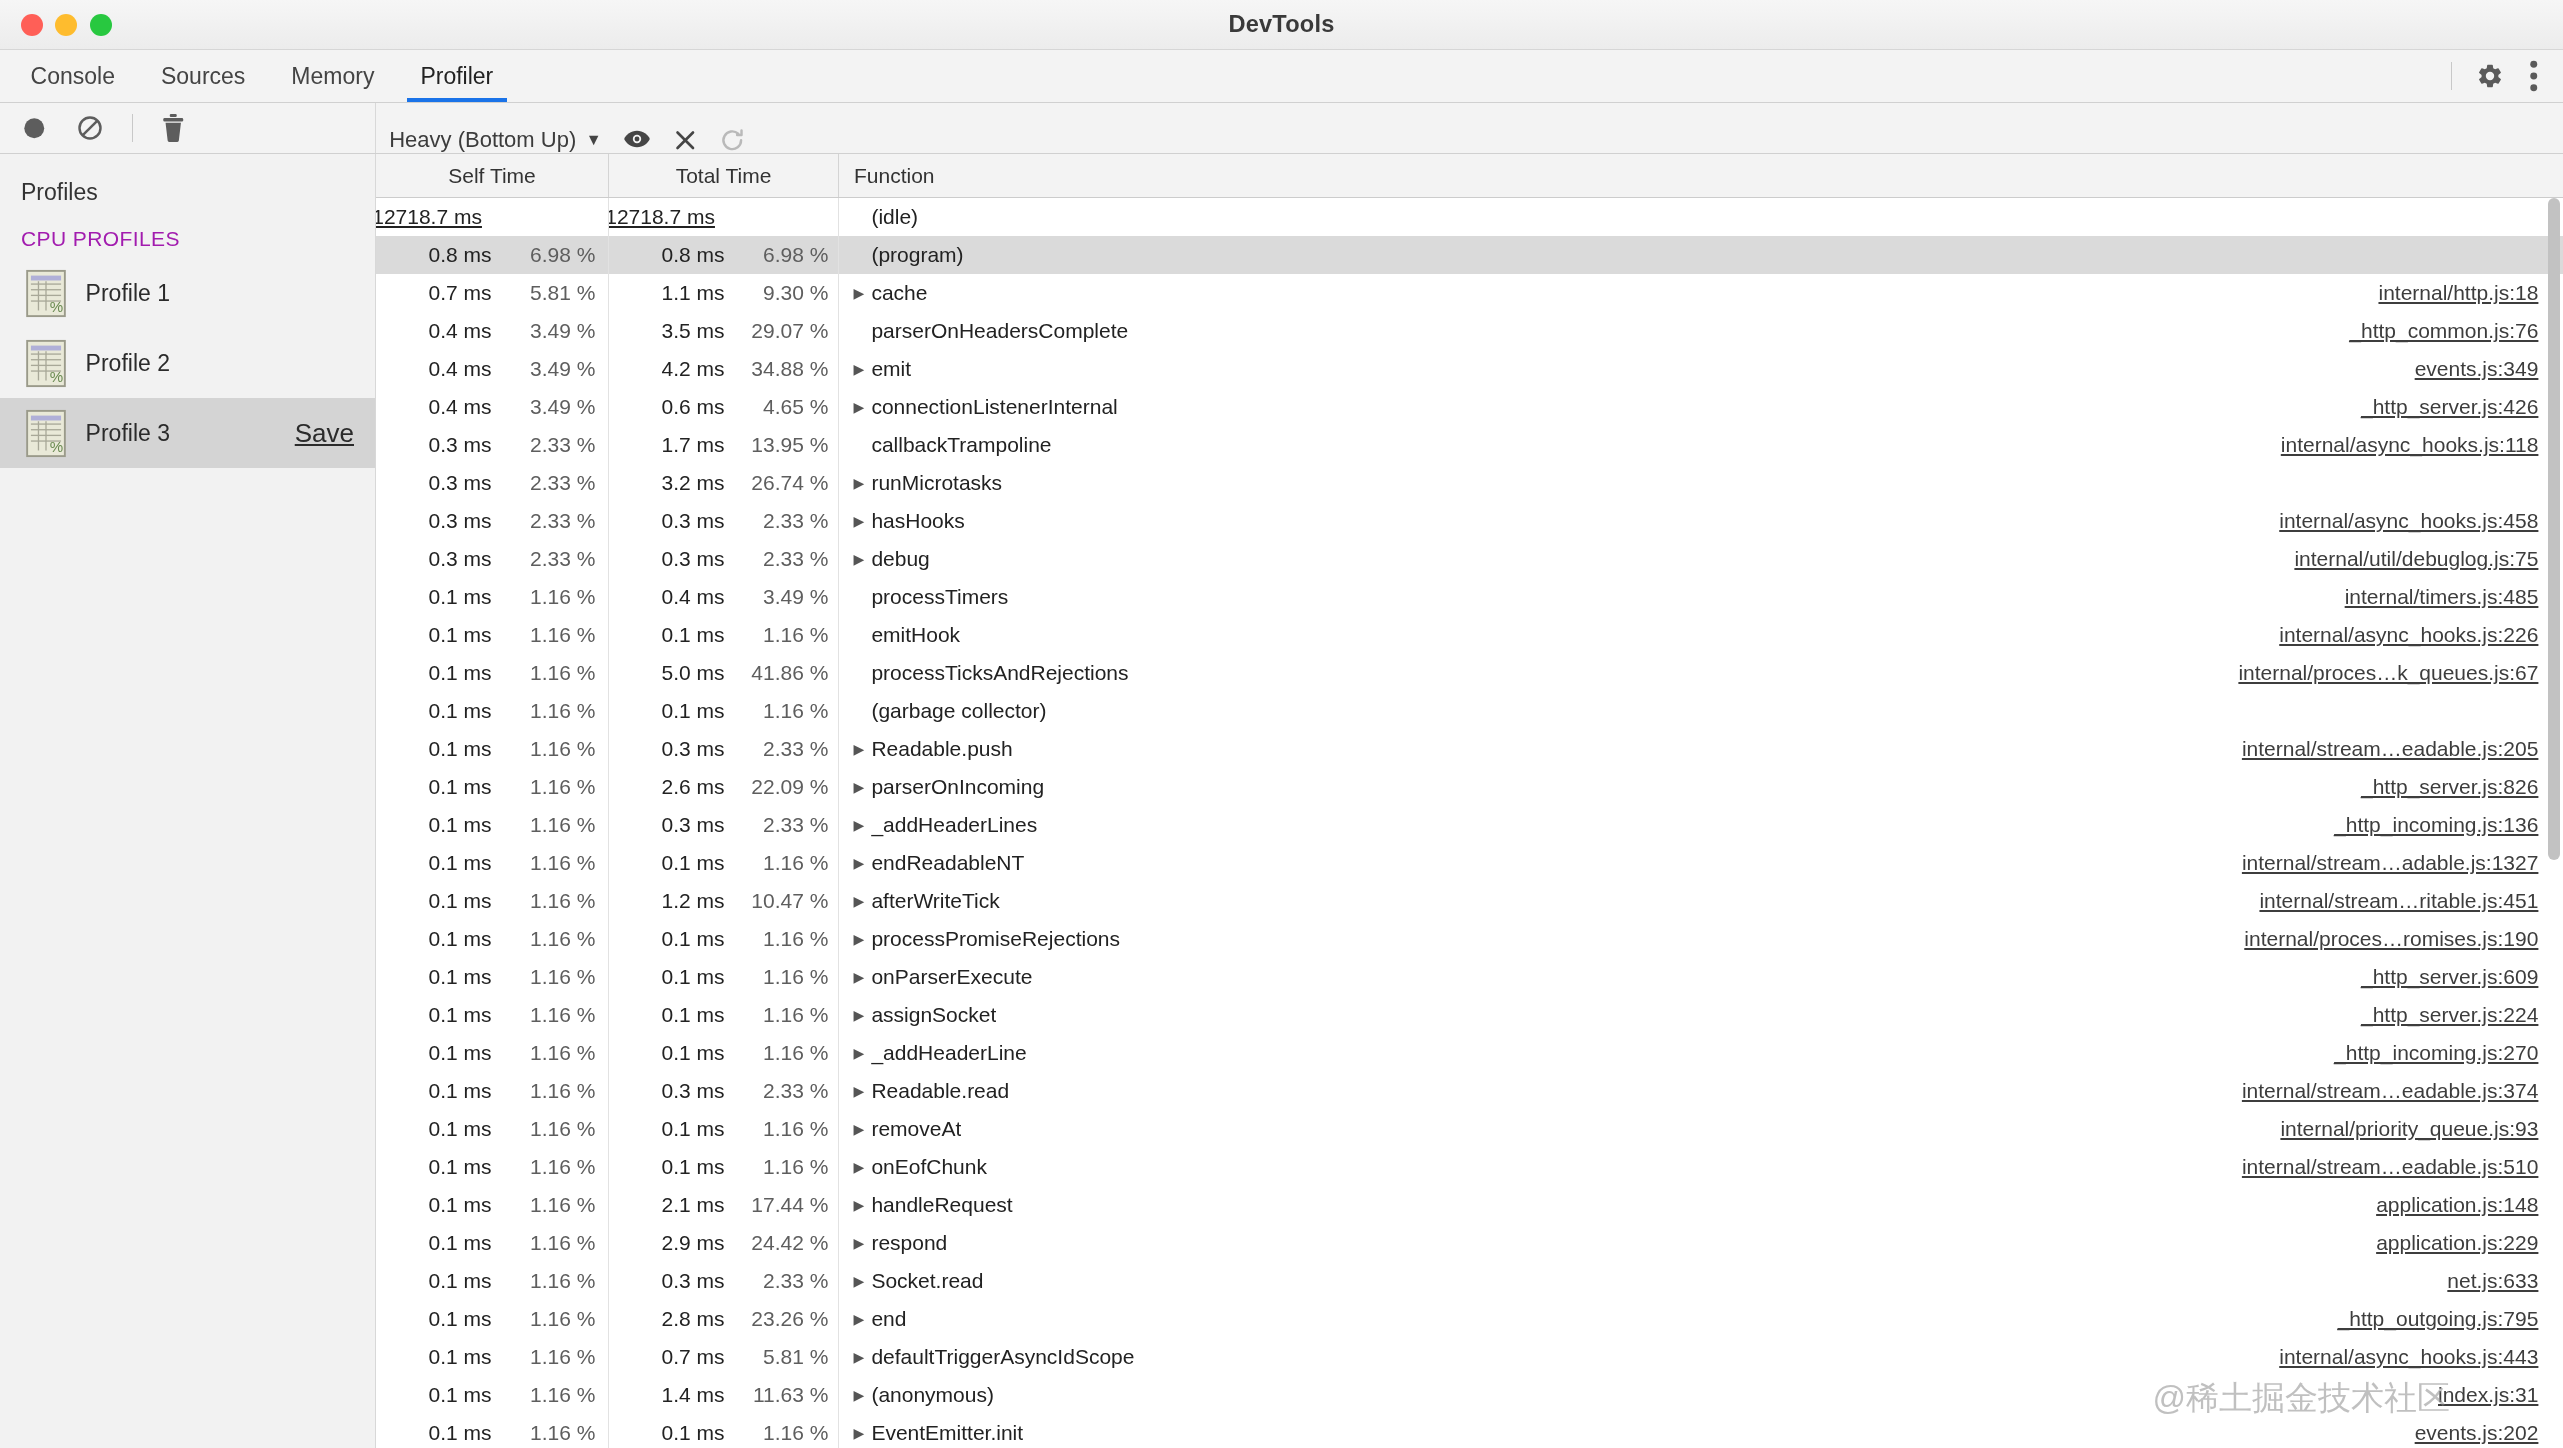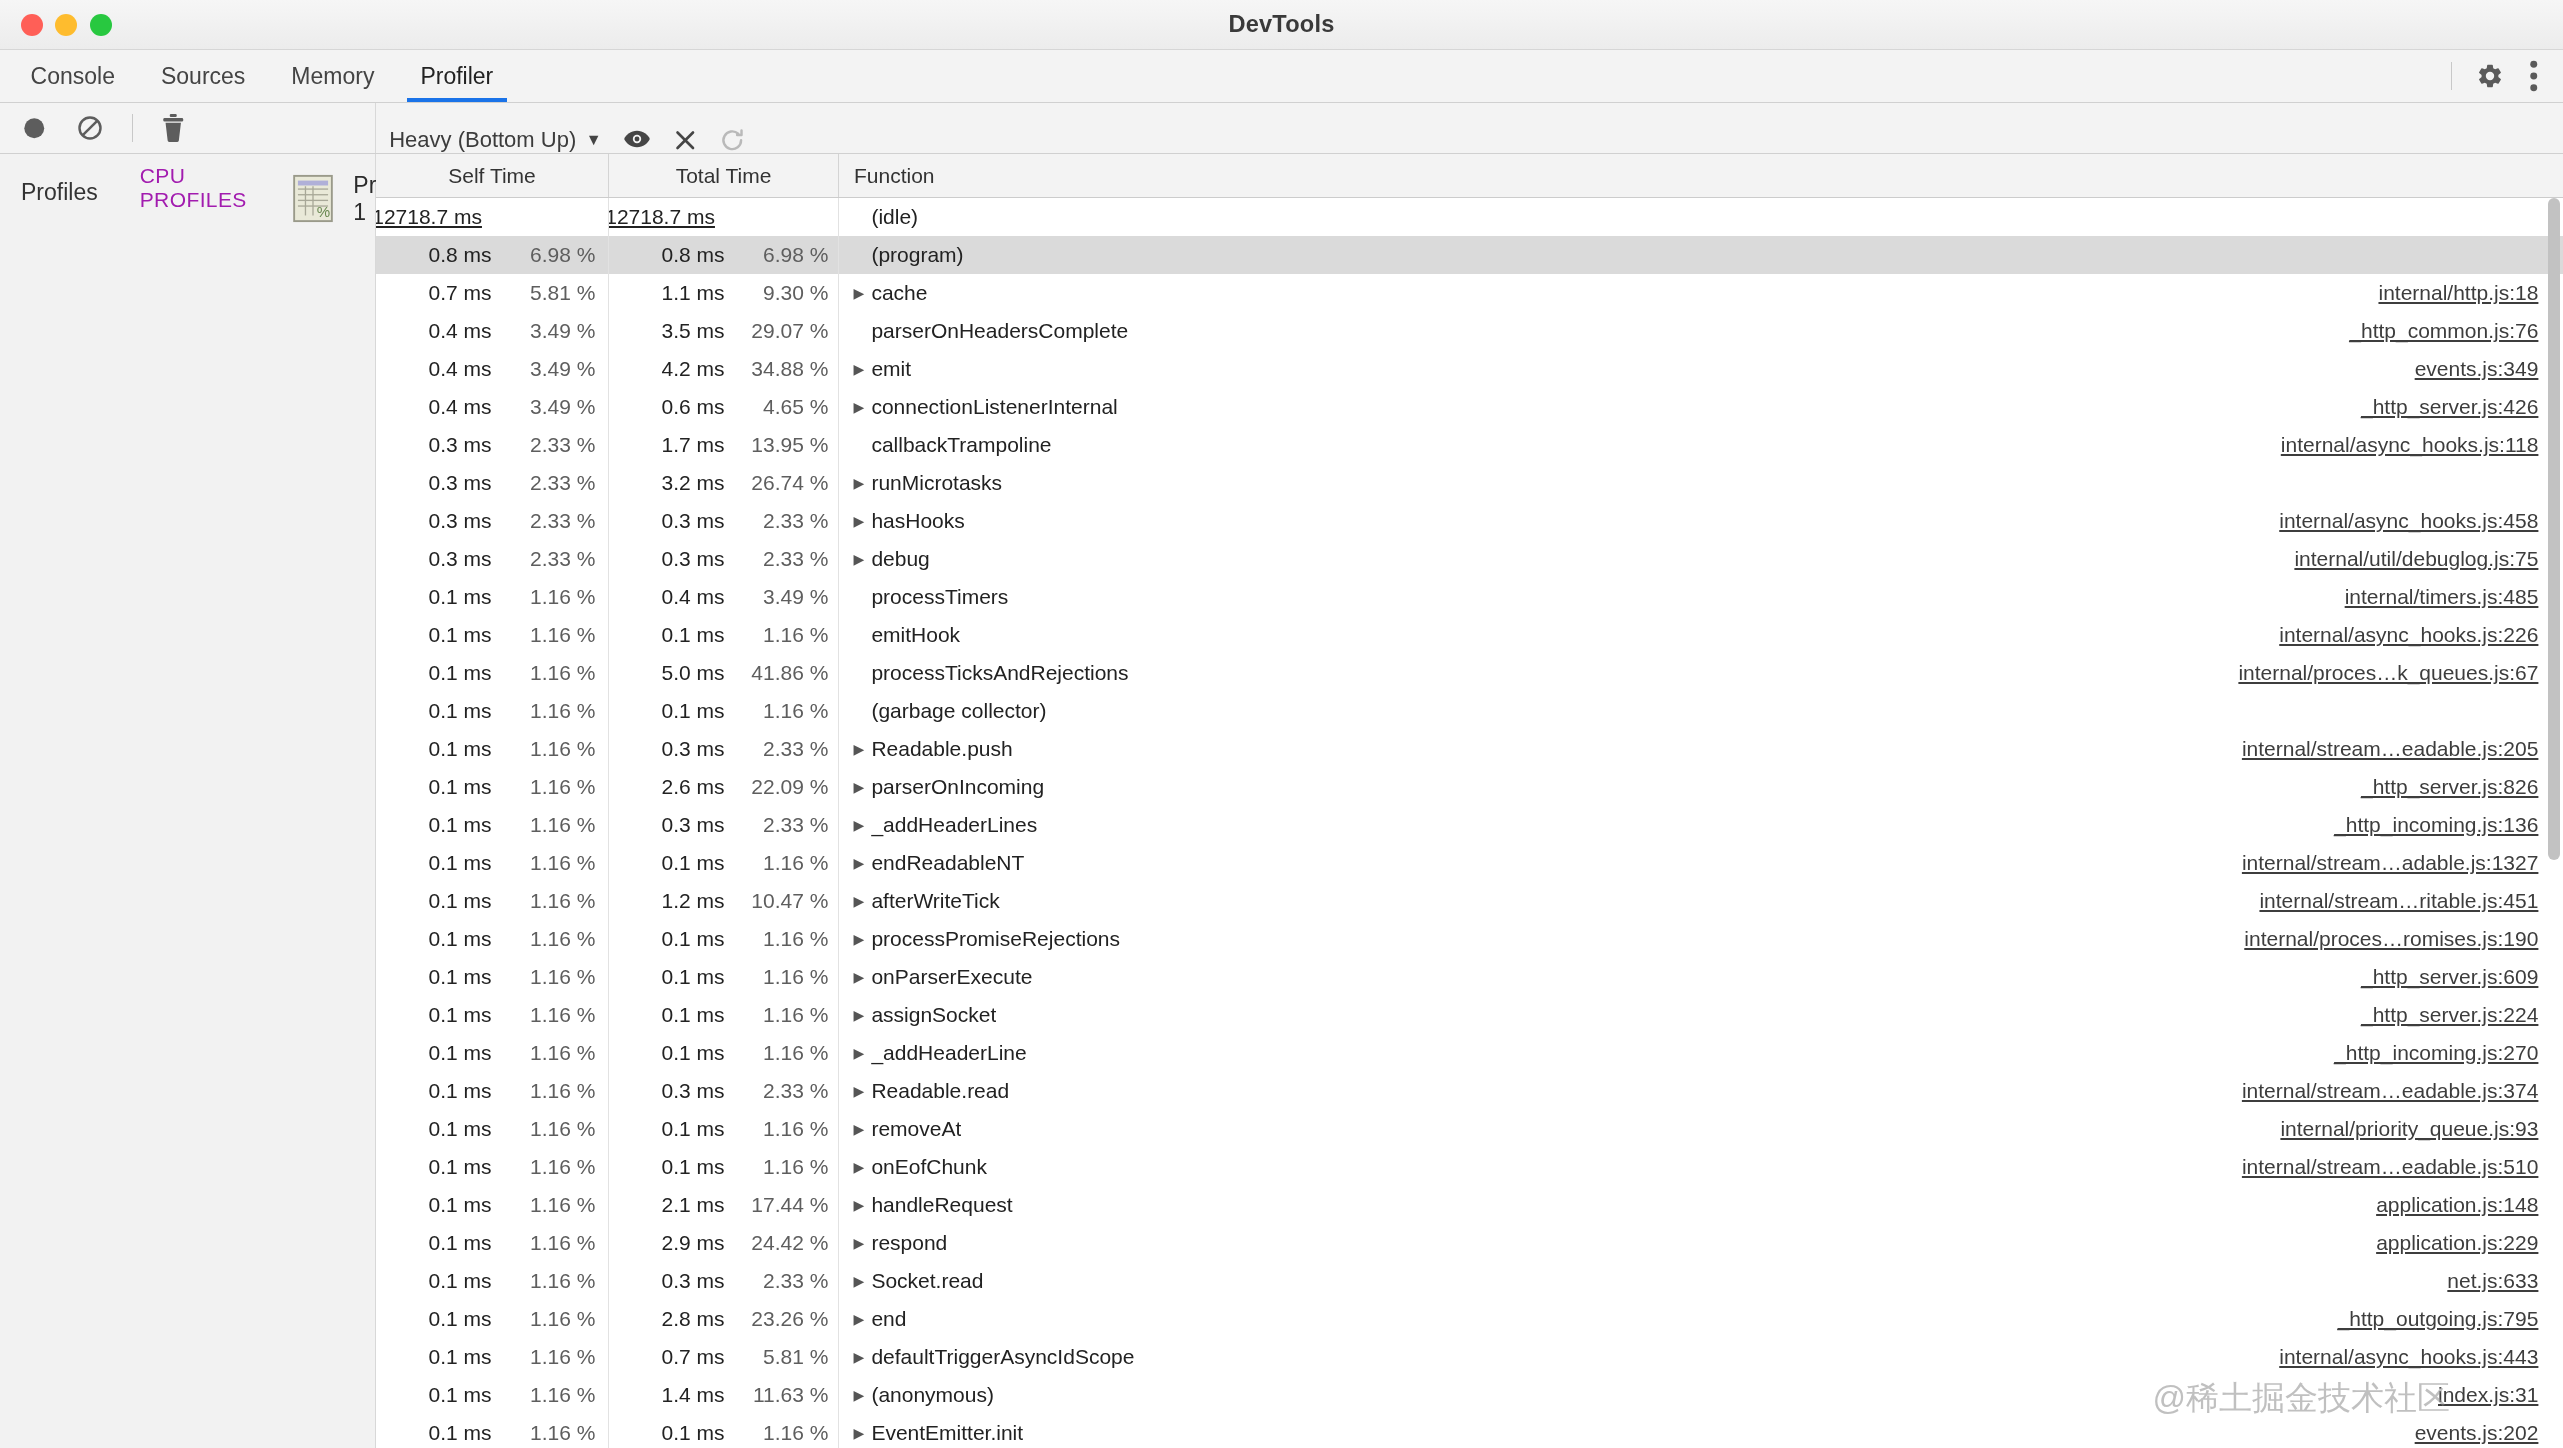--- a/index.html
+++ b/index.html
@@ -75,21 +75,21 @@
   .caret { font-size: 16px; color: #444; }
 
   
   .body { flex: 1; display: flex; min-height: 0; }
 
   
   .sidebar {
     width: 376px; flex: 0 0 376px;
     background: #f2f2f2;
     border-right: 0.9px solid #d8d8d8;
-    display: flex; flex-direction: row;
+    display: flex; flex-direction: column;
     padding-top: 9.5px;
   }
   .sb-title { font-size: 23px; color: #333; padding: 15px 21px 21px 21px; }
   .sb-section { font-size: 21px; color: #a21caf; padding: 0 21px 7.6px 21px; letter-spacing: 0.4px; }
   .sb-item {
     height: 70px; display: flex; align-items: center;
     padding: 0 21px 0 24.6px; gap: 19px; cursor: default;
   }
   .sb-item.selected { background: #d4d4d4; }
   .sb-label { font-size: 23px; color: #2b2b2b; }

